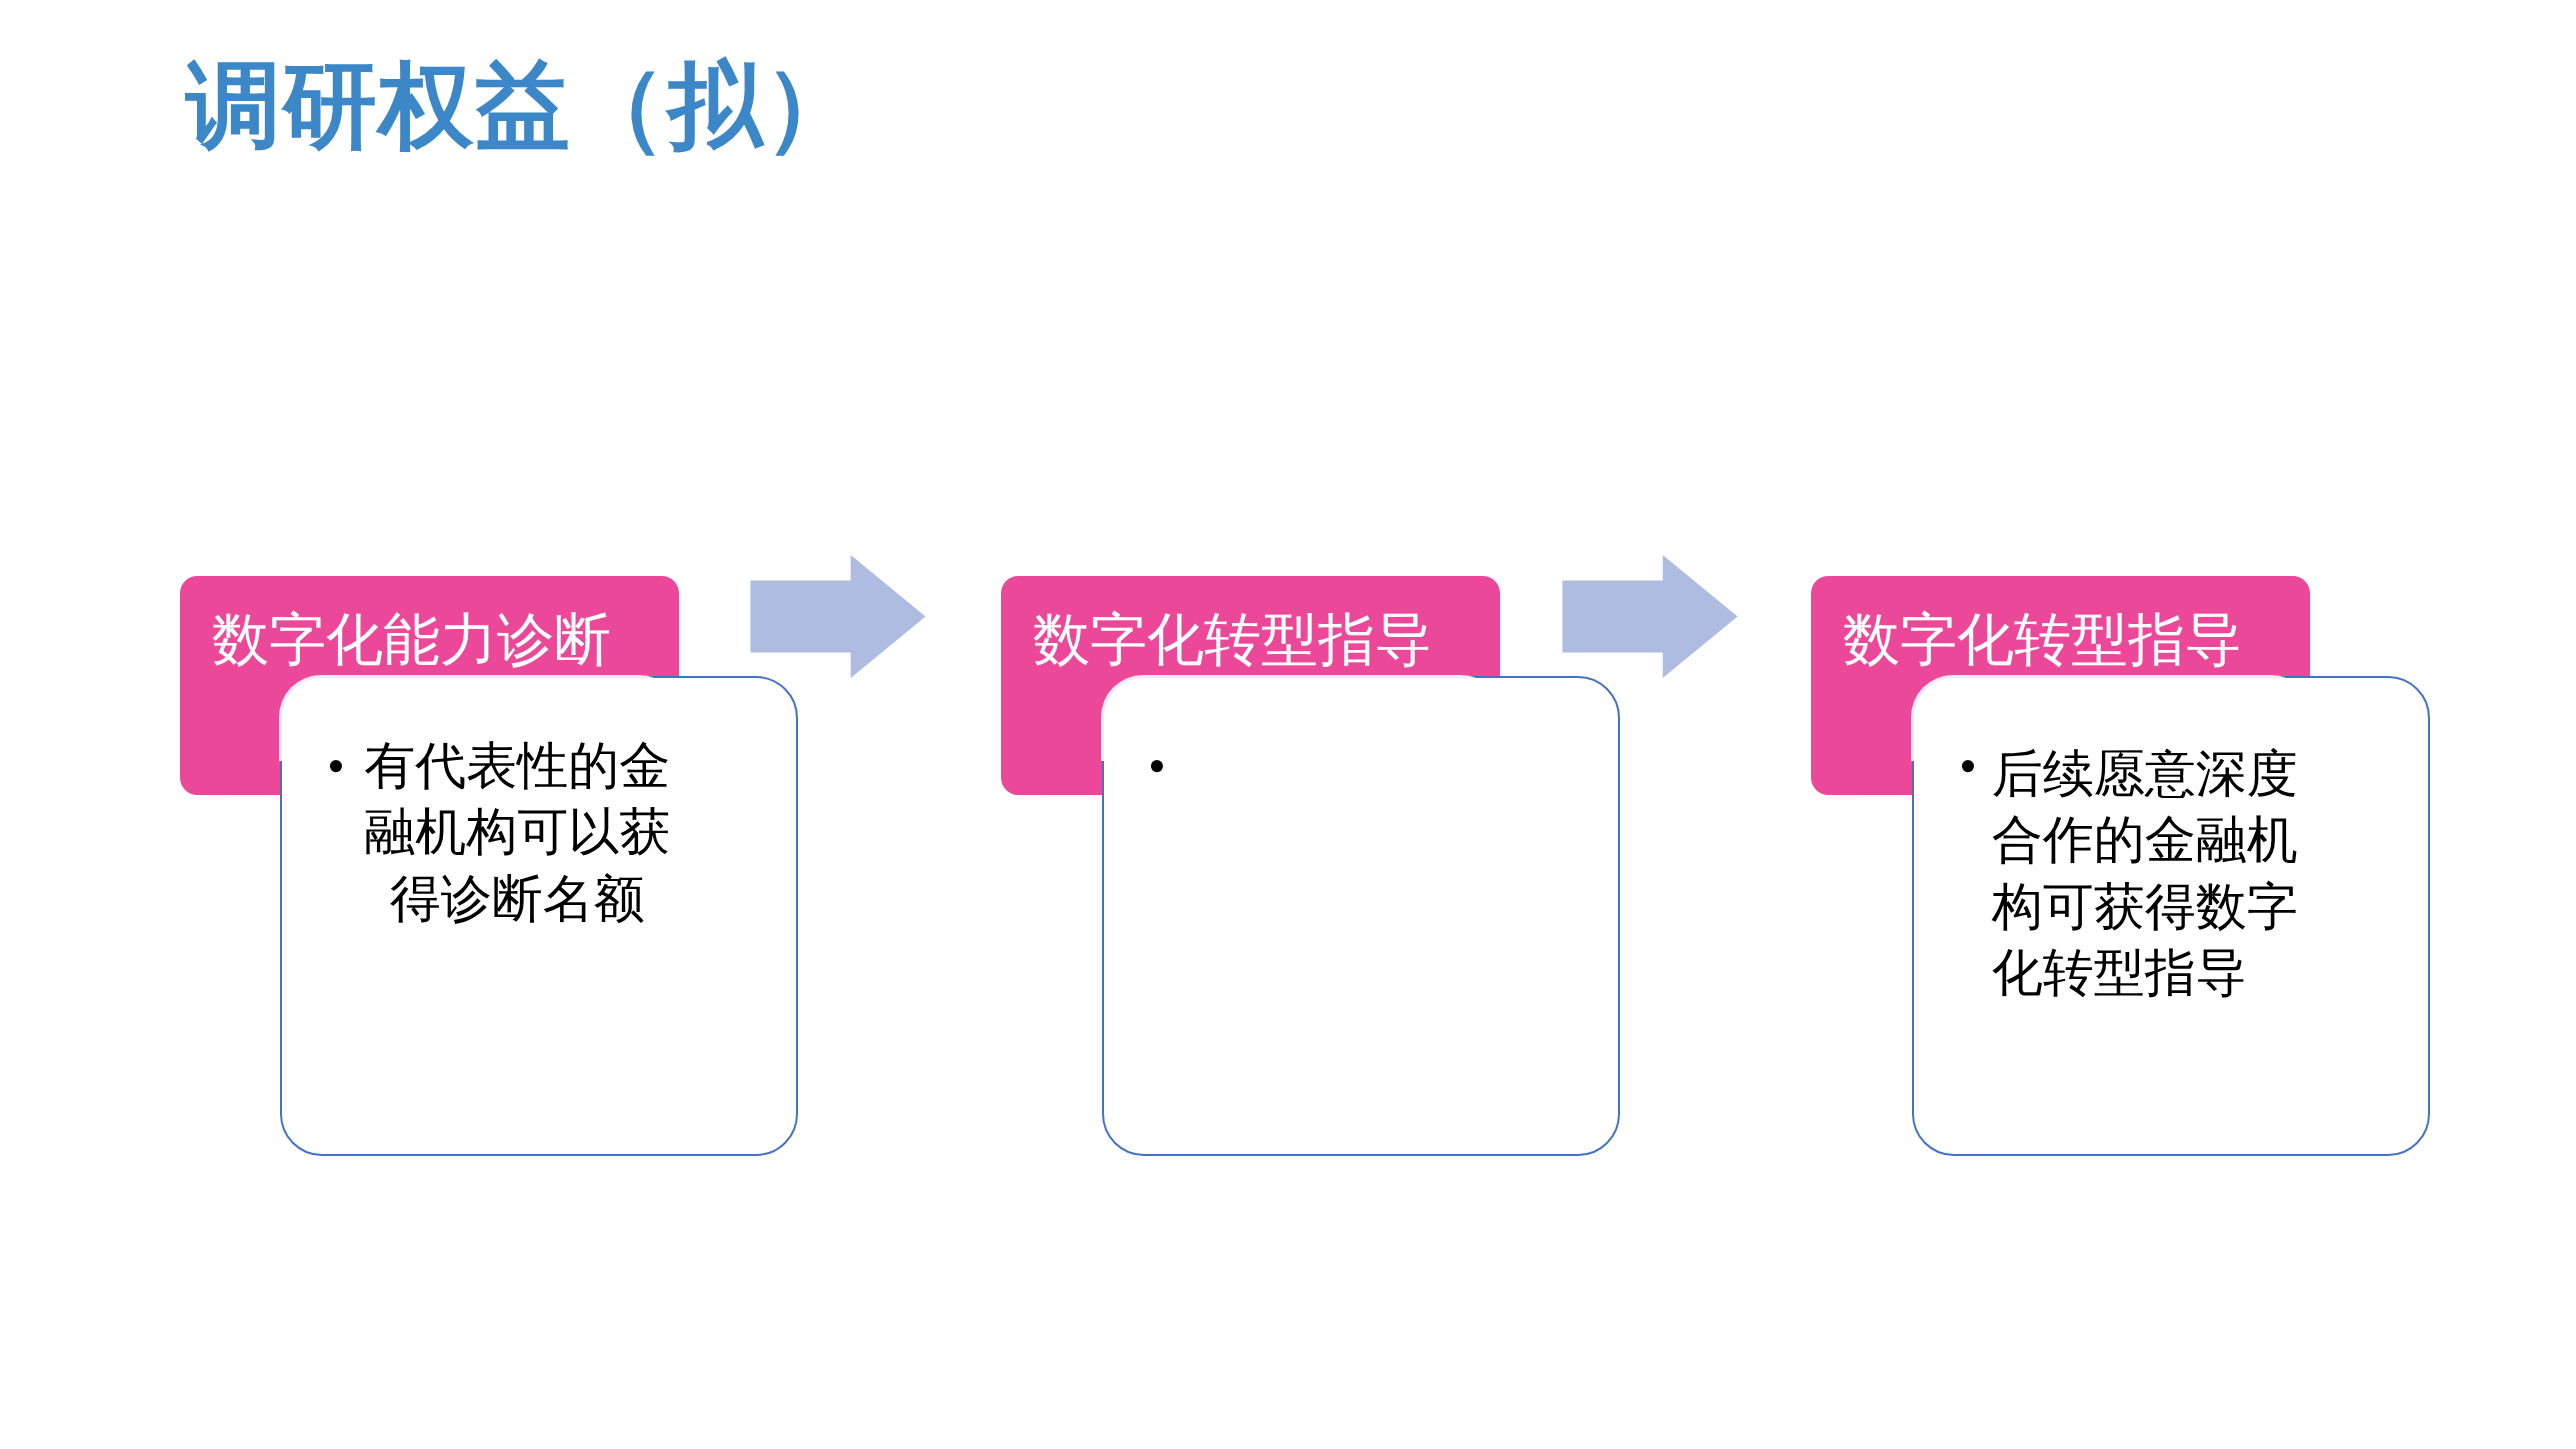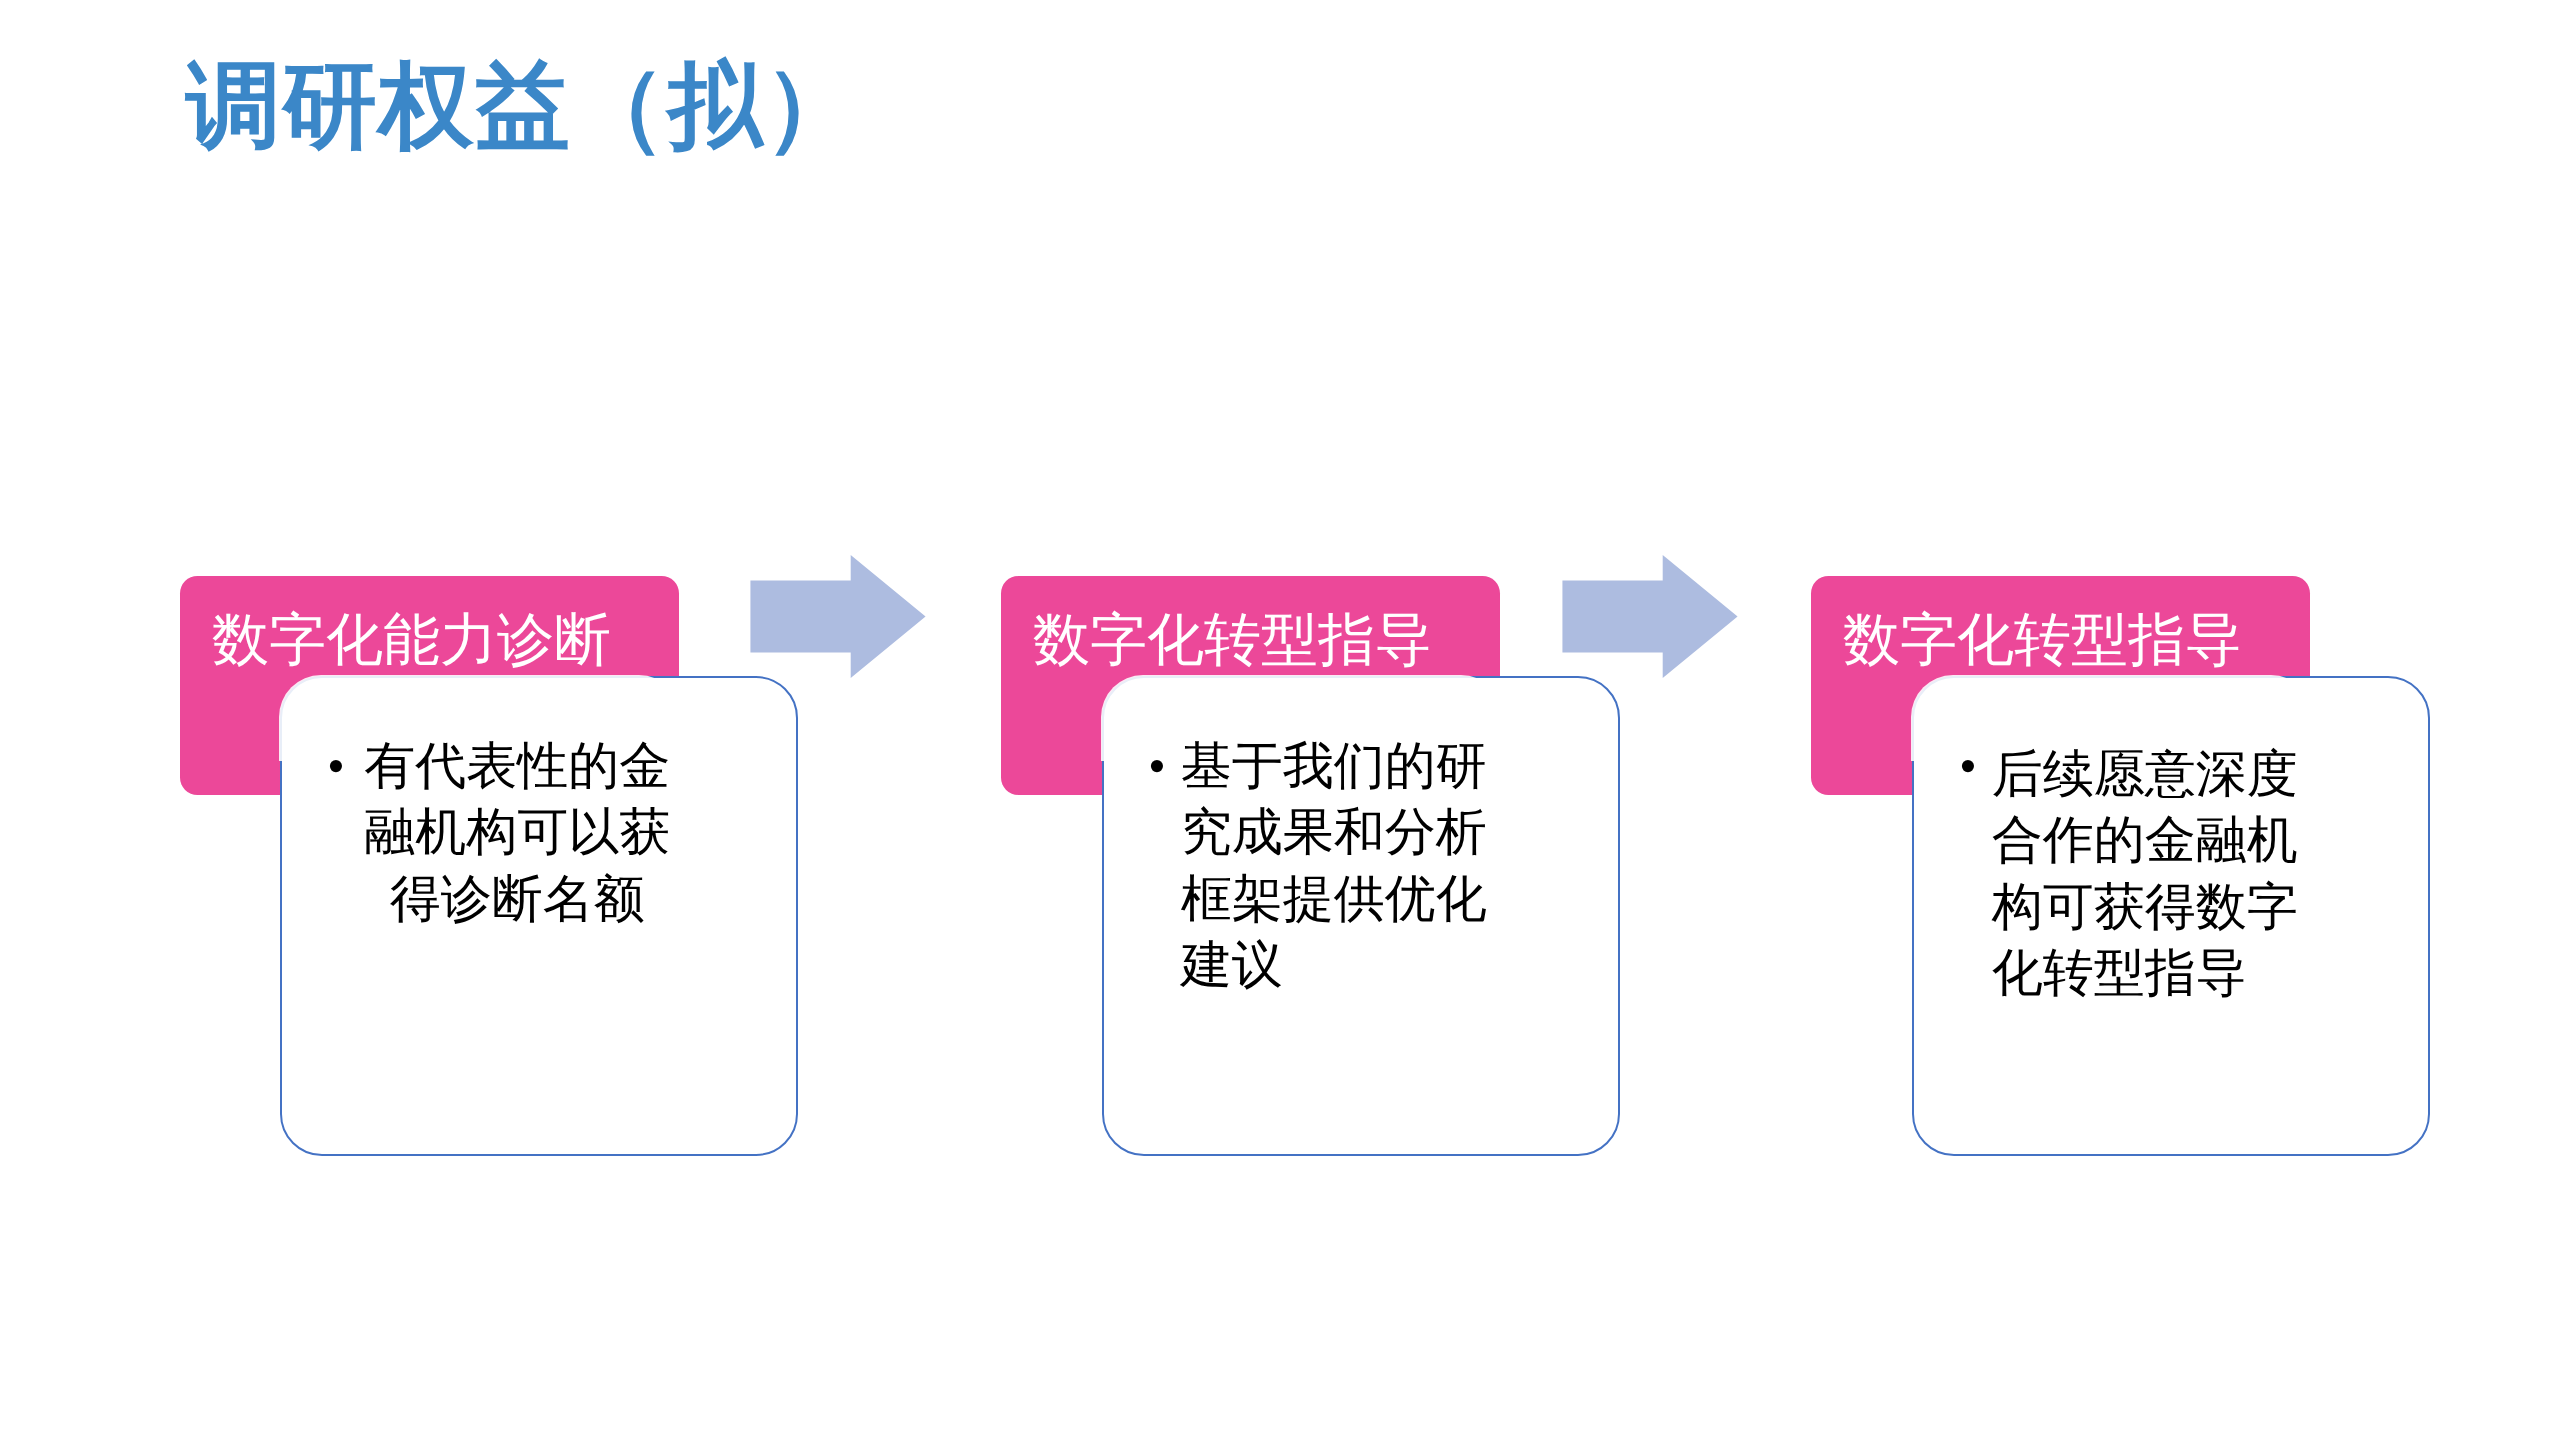--- a/index.html
+++ b/index.html
@@ -144,21 +144,20 @@
     <div class="stage-header" style="left:1001px; top:540px; width:499px; height:219px;">
       <div class="stage-header-label">数字化转型指导</div>
     </div>
 
     <div class="stage-card" style="left:1102px; top:676px; width:518px; height:480px;">
       <div class="stage-card-tint" style="width:402px; height:86px;"></div>
     </div>
 
     <div class="stage-body" style="left:1148px; top:733px; width:429px;">
       <span class="stage-bullet">•</span>
-      <span class="stage-text" style="width:315px;">基于我们的研究成果和分析框架提供优化建议</span>
     </div>
   </div>
 
   <div class="flow-arrow" style="left:1562px; top:555px; width:176px; height:123px;">
     <svg width="176" height="123" viewBox="0 0 262 184" xmlns="http://www.w3.org/2000/svg">
       <polygon points="0,38 150,38 150,0 262,92 150,184 150,146 0,146" fill="#adbce0"></polygon>
     </svg>
   </div>
 
   <div class="stage">

